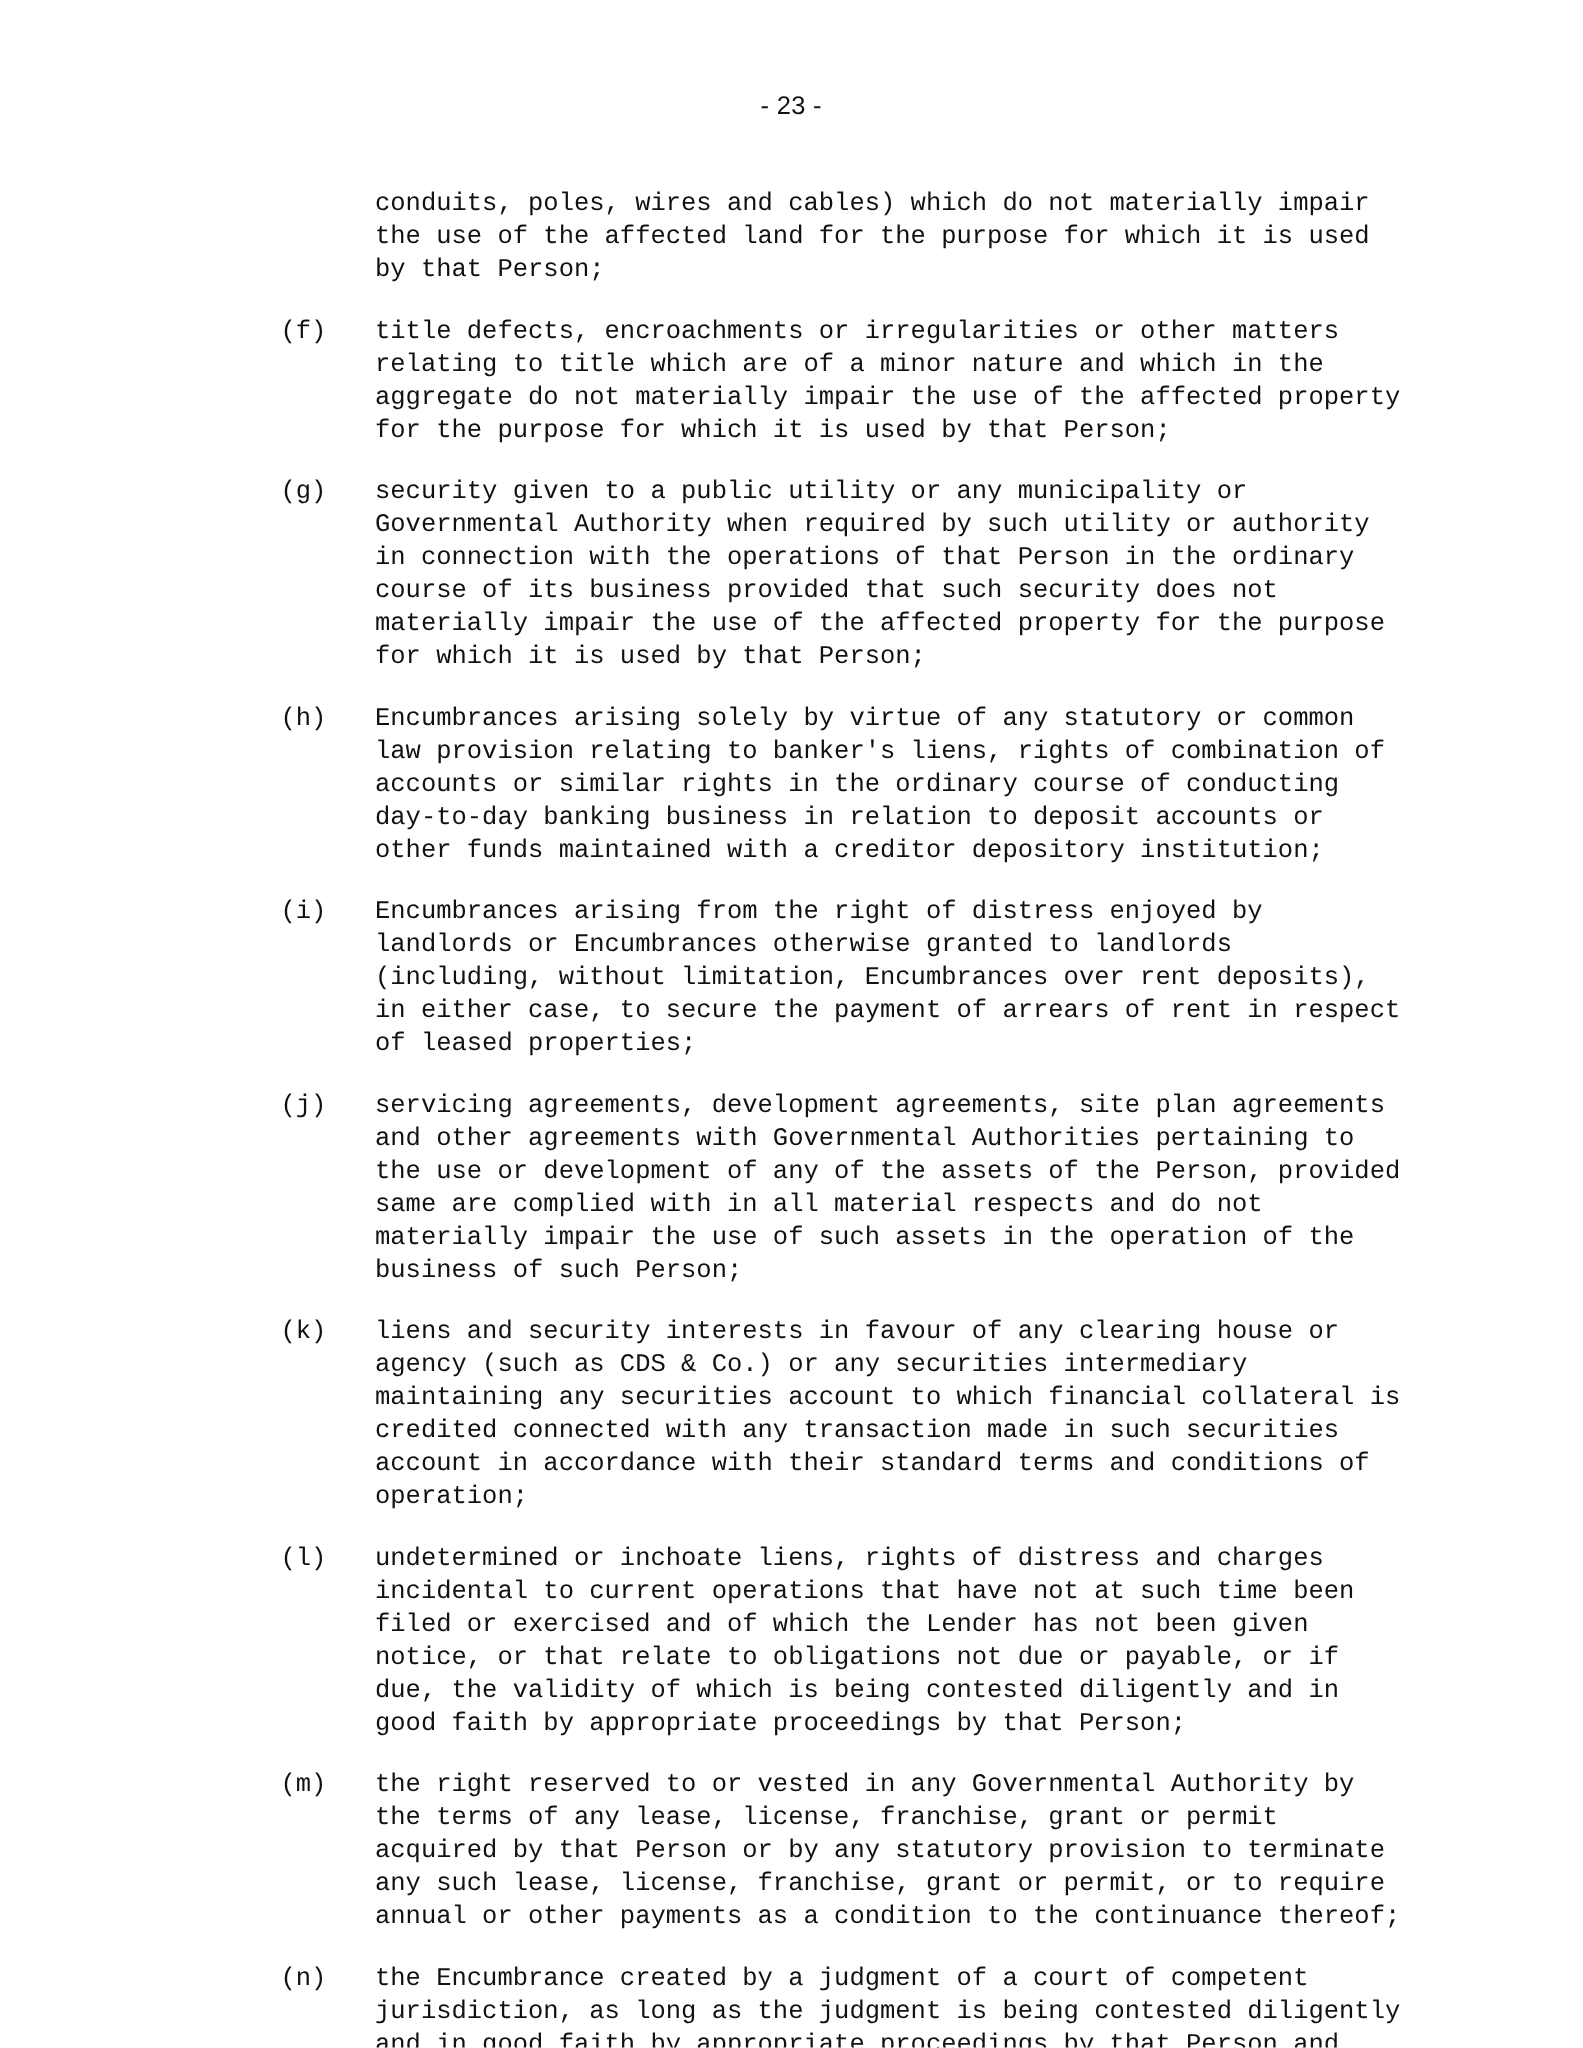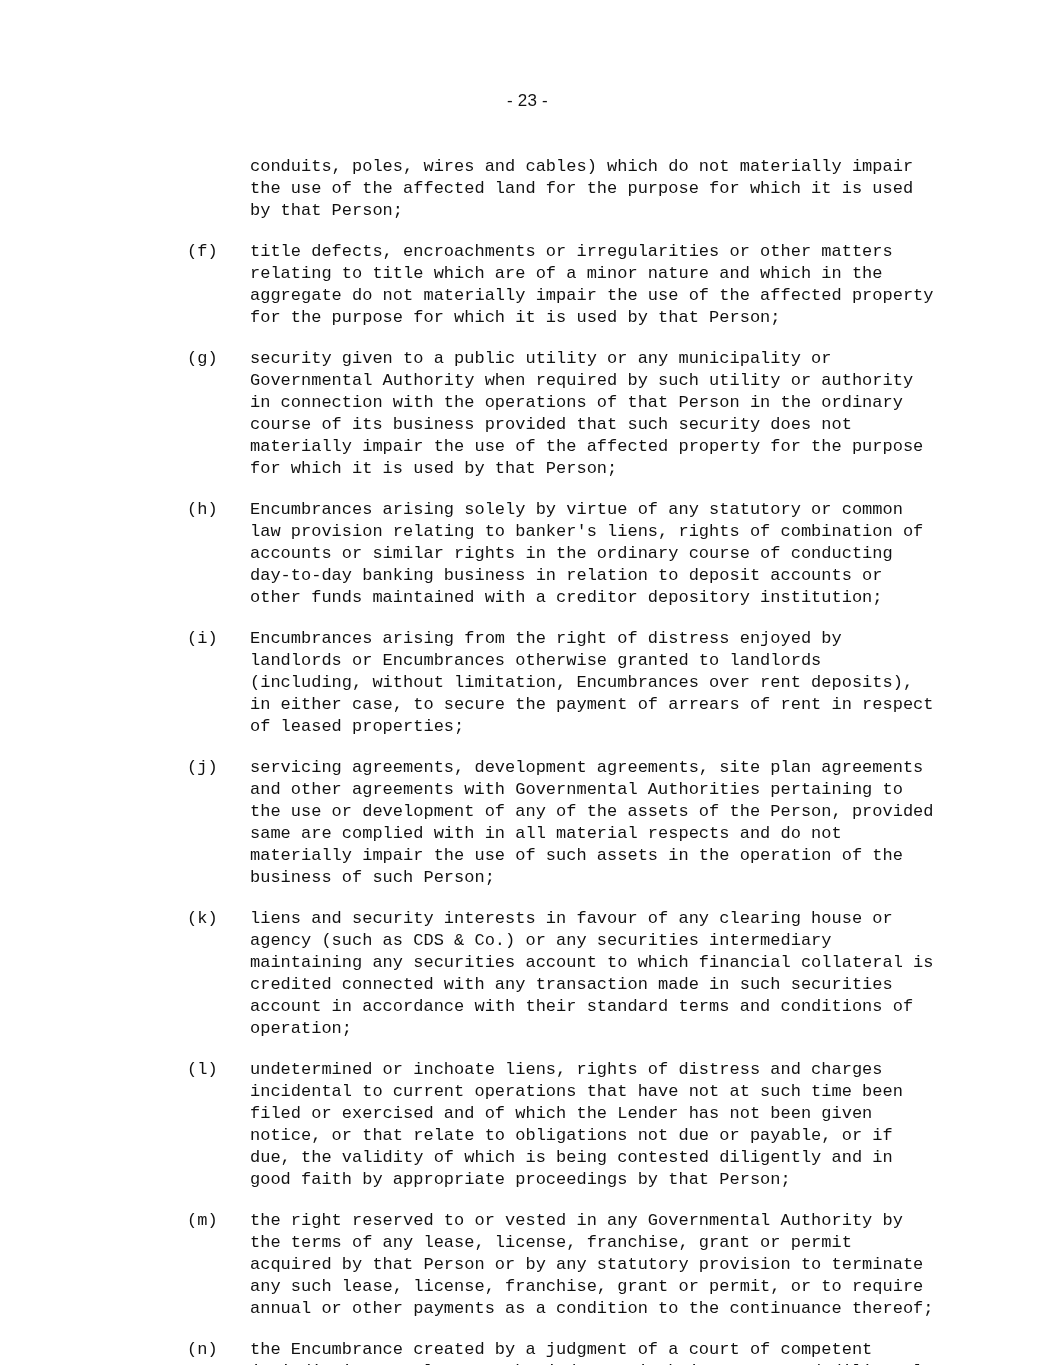--- a/index.html
+++ b/index.html
@@ -10,21 +10,21 @@
   body {
     height: 1365px;
     font-family: "Liberation Sans", "DejaVu Sans", sans-serif;
     color: #111111;
     position: relative;
     overflow: hidden;
   }
   .page {
     width: 1055px;
     height: 1365px;
-    padding-top: 90px;
+    padding-top: 60px;
     background: #ffffff;
   }
   .page-number {
     text-align: center;
     font-size: 17px;
     line-height: 22px;
     margin-bottom: 44px;
     letter-spacing: 0.2px;
   }
   .content {

